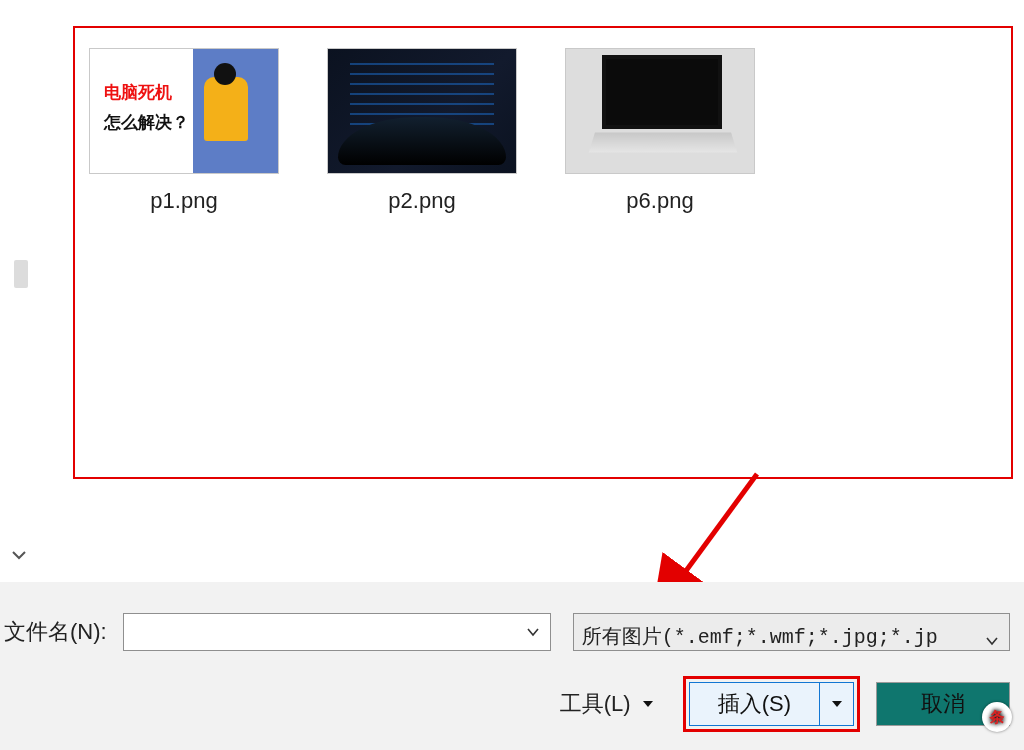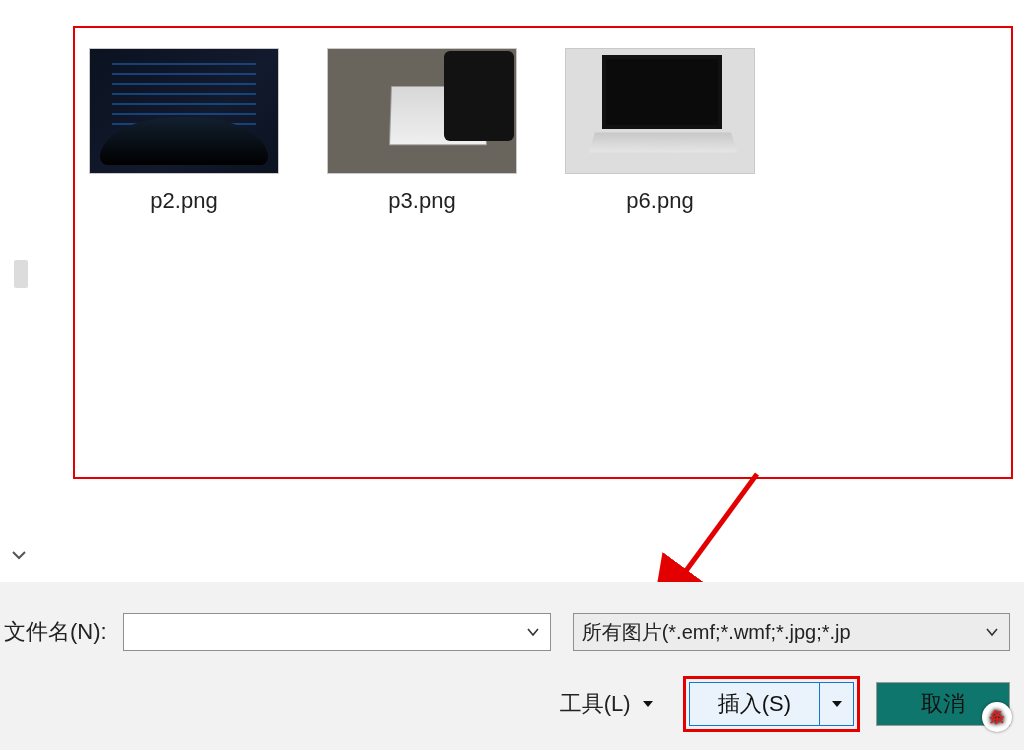--- a/index.html
+++ b/index.html
@@ -49,21 +49,21 @@
   .t6 .kb{position:absolute;left:26px;top:78px;width:142px;height:30px;background:linear-gradient(#c7c7c7,#e5e5e5);transform:perspective(260px) rotateX(48deg);}
 
   
   .bottom { position: absolute; left: 0; right: 0; top: 582px; bottom: 0; background: #f2f2f2; border-top: 0; }
 
   .row-filename { position: absolute; left: 4px; top: 34px; right: 14px; height: 32px; display: flex; align-items: center; }
   .lbl { font-size: 22px; color: #222; margin-right: 16px; white-space: nowrap; }
   .file-input { flex: 0 0 428px; height: 38px; border: 1px solid #8f8f8f; background: #fff; display: flex; align-items: center; padding: 0 8px; }
   .file-input input { flex:1; border:none; outline:none; font-size:18px; background:transparent; }
   .chev { width: 18px; height: 18px; display:flex;align-items:center;justify-content:center;color:#333; }
-  .filter-select { margin-left: 22px; flex: 1; height: 38px; border: 1px solid #8f8f8f; background: #ececec; display:flex; align-items:center; padding:0 8px; font-size:20px; color:#222; overflow:hidden; white-space:nowrap; }
+  .filter-select { margin-left: 22px; flex: 1; height: 38px; border: 1px solid #8f8f8f; background: #ececec; display:flex; align-items:flex-end; padding:0 8px; font-size:20px; color:#222; overflow:hidden; white-space:nowrap;font-family:Liberation Mono, monospace; }
 
   .row-buttons { position: absolute; left: 0; right: 14px; top: 96px; height: 52px; display: flex; align-items: center; justify-content: flex-end; padding-left: 10px; }
   .tools { font-size: 22px; color: #222; margin-right: 28px; display:flex; align-items:center; gap:10px; cursor:pointer; }
 
   .insert-wrap { border: 3px solid #e30000; padding: 3px; display:flex; }
   .insert-main { height: 44px; border:1px solid #1276d3; background: #eaf3fc; display:flex; align-items:center; cursor:pointer; }
   .insert-main .txt { padding: 0 28px; font-size: 22px; color:#111; }
   .insert-main .split { width: 34px; height: 100%; border-left:1px solid #1276d3; display:flex; align-items:center; justify-content:center; }
   .cancel-btn { margin-left: 16px; height: 44px; padding: 0 44px; border:1px solid #9a9a9a; background:#0f766e; font-size:22px; color:#111; cursor:pointer; position:relative; overflow:hidden; }
 
@@ -89,33 +89,34 @@
         </svg>
     </div>
   </div>
 
   <div class="content">
 
     <div class="selection-box"></div>
 
     <div class="thumbs">
 
+      <div class="thumb-item">
+        <div class="thumb-frame t1">
+          <span class="t1-txt1">电脑死机</span>
+          <span class="t1-txt2">怎么解决？</span>
+          <span class="t1-fig"></span>
+        </div>
+        <div class="thumb-label">p1.png</div>
+      </div>
 
       <div class="thumb-item">
         <div class="thumb-frame t2"></div>
         <div class="thumb-label">p2.png</div>
       </div>
 
-      <div class="thumb-item">
-        <div class="thumb-frame t3">
-          <span class="lap"></span>
-            <span class="body"></span>
-        </div>
-        <div class="thumb-label">p3.png</div>
-      </div>
 
 
 
       <div class="thumb-item">
         <div class="thumb-frame t6">
           <span class="scr"></span>
             <span class="kb"></span>
         </div>
         <div class="thumb-label">p6.png</div>
       </div>

